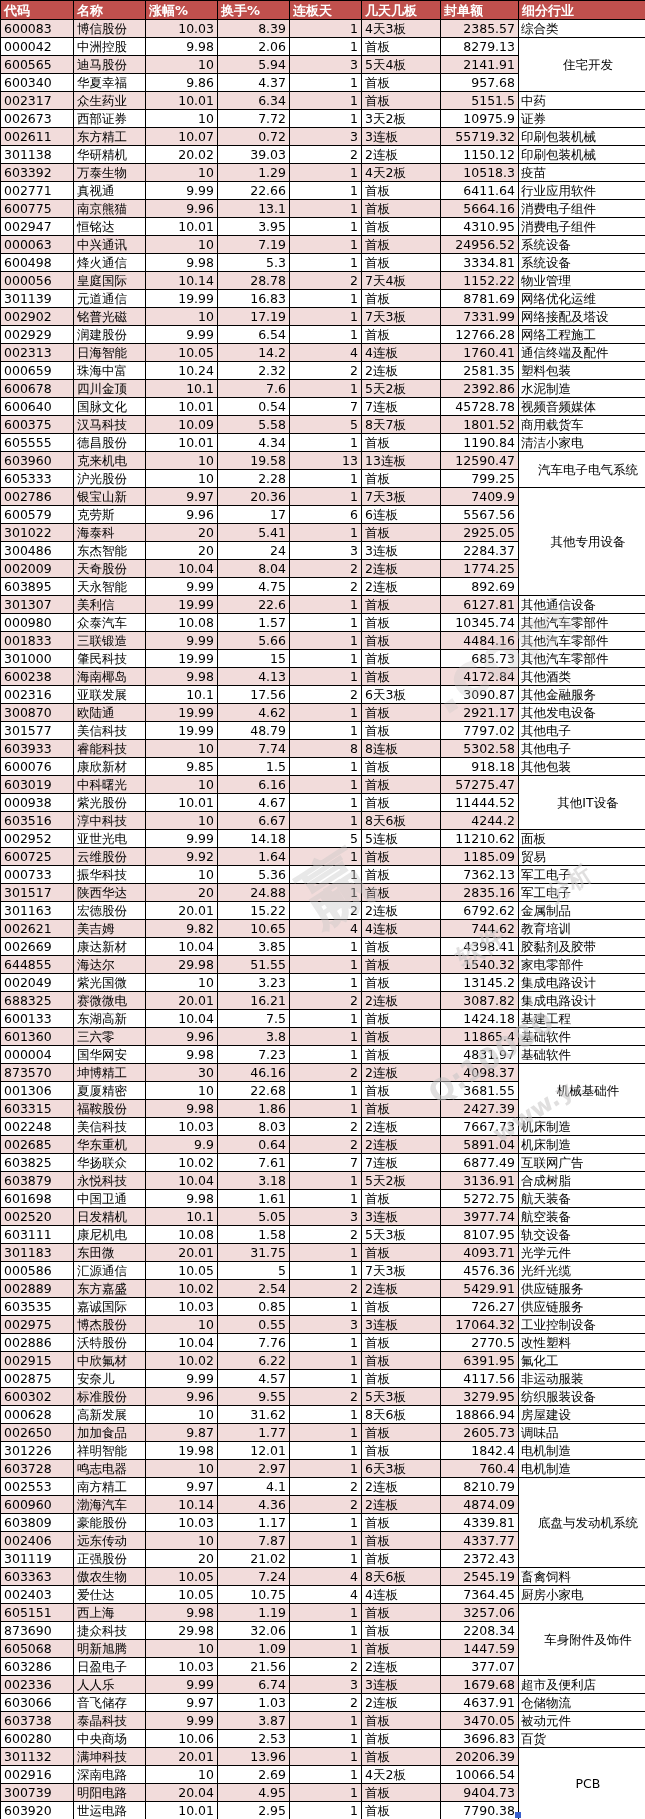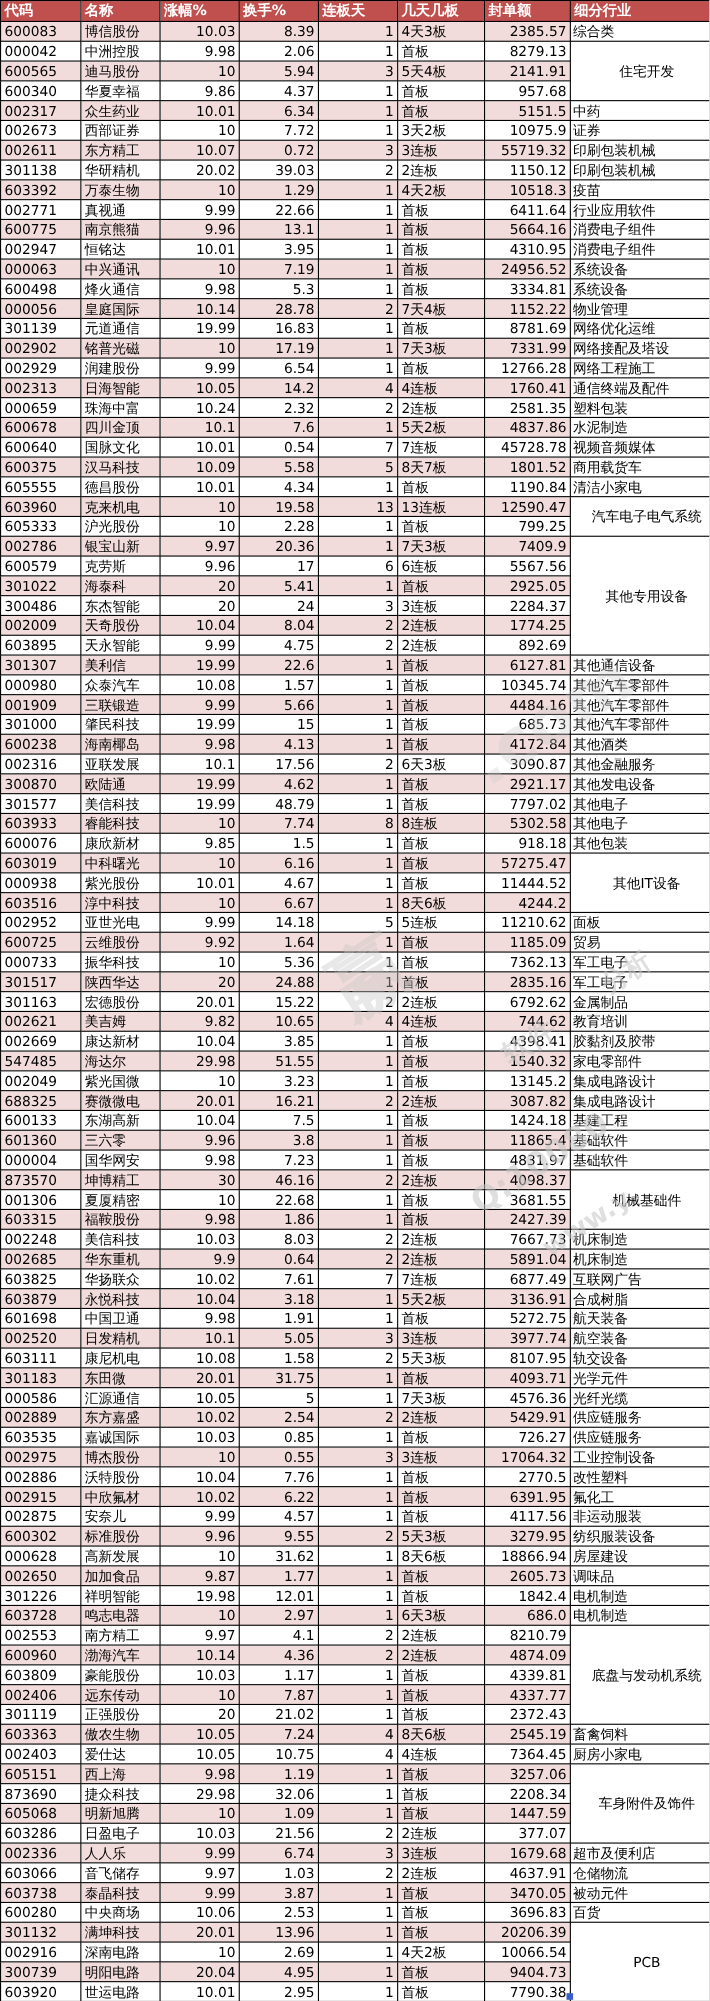--- a/index.html
+++ b/index.html
@@ -260,21 +260,21 @@
           <td class="num">2581.35</td>
           <td rowspan="1" class="ind">塑料包装</td>
         </tr>
         <tr class="pink">
           <td class="txt">600678</td>
           <td class="txt">四川金顶</td>
           <td class="num">10.1</td>
           <td class="num">7.6</td>
           <td class="num">1</td>
           <td class="txt">5天2板</td>
-          <td class="num">4837.86</td>
+          <td class="num">2392.86</td>
           <td rowspan="1" class="ind">水泥制造</td>
         </tr>
         <tr class="white">
           <td class="txt">600640</td>
           <td class="txt">国脉文化</td>
           <td class="num">10.01</td>
           <td class="num">0.54</td>
           <td class="num">7</td>
           <td class="txt">7连板</td>
           <td class="num">45728.78</td>
@@ -388,21 +388,21 @@
           <td class="txt">000980</td>
           <td class="txt">众泰汽车</td>
           <td class="num">10.08</td>
           <td class="num">1.57</td>
           <td class="num">1</td>
           <td class="txt">首板</td>
           <td class="num">10345.74</td>
           <td rowspan="1" class="ind">其他汽车零部件</td>
         </tr>
         <tr class="pink">
-          <td class="txt">001909</td>
+          <td class="txt">001833</td>
           <td class="txt">三联锻造</td>
           <td class="num">9.99</td>
           <td class="num">5.66</td>
           <td class="num">1</td>
           <td class="txt">首板</td>
           <td class="num">4484.16</td>
           <td rowspan="1" class="ind">其他汽车零部件</td>
         </tr>
         <tr class="white">
           <td class="txt">301000</td>
@@ -566,21 +566,21 @@
           <td class="txt">002669</td>
           <td class="txt">康达新材</td>
           <td class="num">10.04</td>
           <td class="num">3.85</td>
           <td class="num">1</td>
           <td class="txt">首板</td>
           <td class="num">4398.41</td>
           <td rowspan="1" class="ind">胶黏剂及胶带</td>
         </tr>
         <tr class="pink">
-          <td class="txt">547485</td>
+          <td class="txt">644855</td>
           <td class="txt">海达尔</td>
           <td class="num">29.98</td>
           <td class="num">51.55</td>
           <td class="num">1</td>
           <td class="txt">首板</td>
           <td class="num">1540.32</td>
           <td rowspan="1" class="ind">家电零部件</td>
         </tr>
         <tr class="white">
           <td class="txt">002049</td>
@@ -697,21 +697,21 @@
           <td class="num">3.18</td>
           <td class="num">1</td>
           <td class="txt">5天2板</td>
           <td class="num">3136.91</td>
           <td rowspan="1" class="ind">合成树脂</td>
         </tr>
         <tr class="white">
           <td class="txt">601698</td>
           <td class="txt">中国卫通</td>
           <td class="num">9.98</td>
-          <td class="num">1.91</td>
+          <td class="num">1.61</td>
           <td class="num">1</td>
           <td class="txt">首板</td>
           <td class="num">5272.75</td>
           <td rowspan="1" class="ind">航天装备</td>
         </tr>
         <tr class="pink">
           <td class="txt">002520</td>
           <td class="txt">日发精机</td>
           <td class="num">10.1</td>
           <td class="num">5.05</td>
@@ -850,21 +850,21 @@
           <td class="num">1842.4</td>
           <td rowspan="1" class="ind">电机制造</td>
         </tr>
         <tr class="pink">
           <td class="txt">603728</td>
           <td class="txt">鸣志电器</td>
           <td class="num">10</td>
           <td class="num">2.97</td>
           <td class="num">1</td>
           <td class="txt">6天3板</td>
-          <td class="num">686.0</td>
+          <td class="num">760.4</td>
           <td rowspan="1" class="ind">电机制造</td>
         </tr>
         <tr class="white">
           <td class="txt">002553</td>
           <td class="txt">南方精工</td>
           <td class="num">9.97</td>
           <td class="num">4.1</td>
           <td class="num">2</td>
           <td class="txt">2连板</td>
           <td class="num">8210.79</td>

